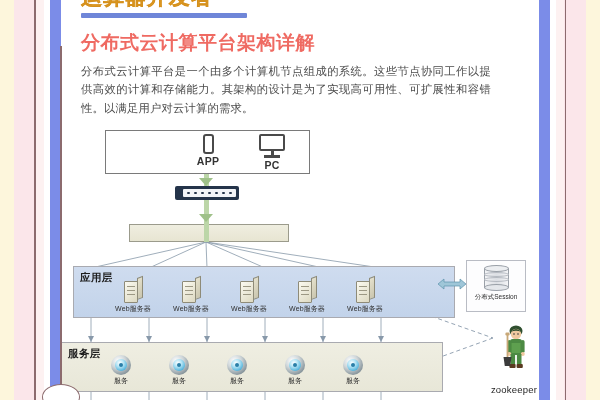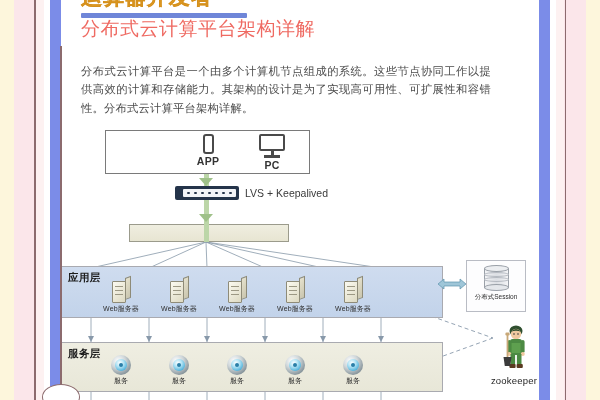--- a/index.html
+++ b/index.html
@@ -42,22 +42,22 @@
     font-size:21px; font-weight:bold; color:#e8a32e;
     letter-spacing:1px; line-height:1;
     -webkit-text-stroke:0.4px #d4901c; white-space:nowrap;
   }
   .kicker-rule {
     margin-top:6px; width:166px; height:5px;
     background:#6f86d8; border-radius:1px;
   }
 
   .main-title {
-    position:absolute; left:20px; top:16px;
-    font-size:19px; font-weight:normal; color:#ef6a62;
+    position:absolute; left:20px; top:30px;
+    font-size:19px; font-weight:bold; color:#ef6a62;
     letter-spacing:0.5px; white-space:nowrap;text-align:center;
   }
 
   .body-copy {
     position:absolute; left:20px; top:62px; width:410px;
     font-size:11.3px; line-height:1.62; color:#4b4b4b;
     text-align:justify; letter-spacing:0.2px;
   }
 
   
@@ -106,21 +106,21 @@
     border:1.2px solid #9b9b8c;
   }
 
   .layer-panel { position:absolute; border:1.3px solid #a9aab0; }
   .layer-title {
     position:absolute; left:6px; top:4px;
     font-size:10.5px; font-weight:bold; color:#1d1d1d; letter-spacing:0.4px;
   }
 
   .app-layer {
-    left:0px; top:138px; width:382px; height:52px;
+    left:12px; top:138px; width:382px; height:52px;
     background:linear-gradient(180deg,#cfdcef 0%,#c2d3ea 100%);
   }
   .svc-layer {
     left:0px; top:214px; width:382px; height:50px;
     background:linear-gradient(180deg,#efeee2 0%,#e8e7d8 100%);
   }
 
   .node { position:absolute; width:62px; text-align:center; }
   .node .cap {
     font-size:7px; color:#2f2f2f; margin-top:1px;
@@ -184,21 +184,21 @@
   .db-cap {
     text-align:center; font-size:6.5px; color:#2f2f2f;
     margin-top:2px; white-space:nowrap;
   }
 
   .biarrow { position:absolute; left:377px; top:150px; width:28px; height:12px; }
 
   .zk { position:absolute; left:418px; top:196px; width:70px; text-align:center; }
   .zk-fig { width:40px; height:48px; margin:0 auto; position:relative; }
   .zk-cap {
-    font-size:9.5px; color:#1f1f1f; margin-top:3px;
+    font-size:9.5px; color:#1f1f1f; margin-top:12px;
     letter-spacing:0.2px; font-weight:500;
   }
 </style>
 </head>
 <body>
 
 <div class="frame-cream"></div>
 <div class="frame-pink"></div>
 <div class="frame-pale"></div>
 <div class="frame-hair-l"></div>
@@ -212,21 +212,21 @@
 
 <div class="page">
 
   <div class="kicker-wrap">
     <div class="kicker">运算器开发者</div>
     <div class="kicker-rule"></div>
   </div>
 
   <div class="main-title">分布式云计算平台架构详解</div>
 
-  <div class="body-copy">分布式云计算平台是一个由多个计算机节点组成的系统。这些节点协同工作以提供高效的计算和存储能力。其架构的设计是为了实现高可用性、可扩展性和容错性。分布式云计算平台架构详解。</div>
+  <div class="body-copy">分布式云计算平台是一个由多个计算机节点组成的系统。这些节点协同工作以提供高效的计算和存储能力。其架构的设计是为了实现高可用性、可扩展性和容错性。以满足用户对云计算的需求。</div>
 
   <div class="diagram">
 
     <div class="client-box">
       <div class="client-item" style="left:134px;">
         <div class="pc-mon"></div>
         <div class="pc-neck"></div>
         <div class="pc-base"></div>
         <div class="lbl">PC</div>
       </div>
@@ -243,21 +243,20 @@
       <div class="dotpanel">
         <span class="dot"></span>
         <span class="dot"></span>
         <span class="dot"></span>
         <span class="dot"></span>
         <span class="dot"></span>
         <span class="dot"></span>
         <span class="dot"></span>
       </div>
     </div>
-    <div class="switch-label">LVS + Keepalived</div>
 
     <div class="green-pipe" style="top:72px; height:24px;"></div>
     <div class="green-arrow" style="top:86px;"></div>
 
     <div class="nginx-bar"></div>
     <div class="green-pipe" style="top:96px; height:18px; z-index:2;"></div>
 
     <svg class="fan">
       <g stroke="#8899aa" stroke-width="0.8" fill="none">
         <line x1="145" y1="114" x2="30" y2="140"></line>

